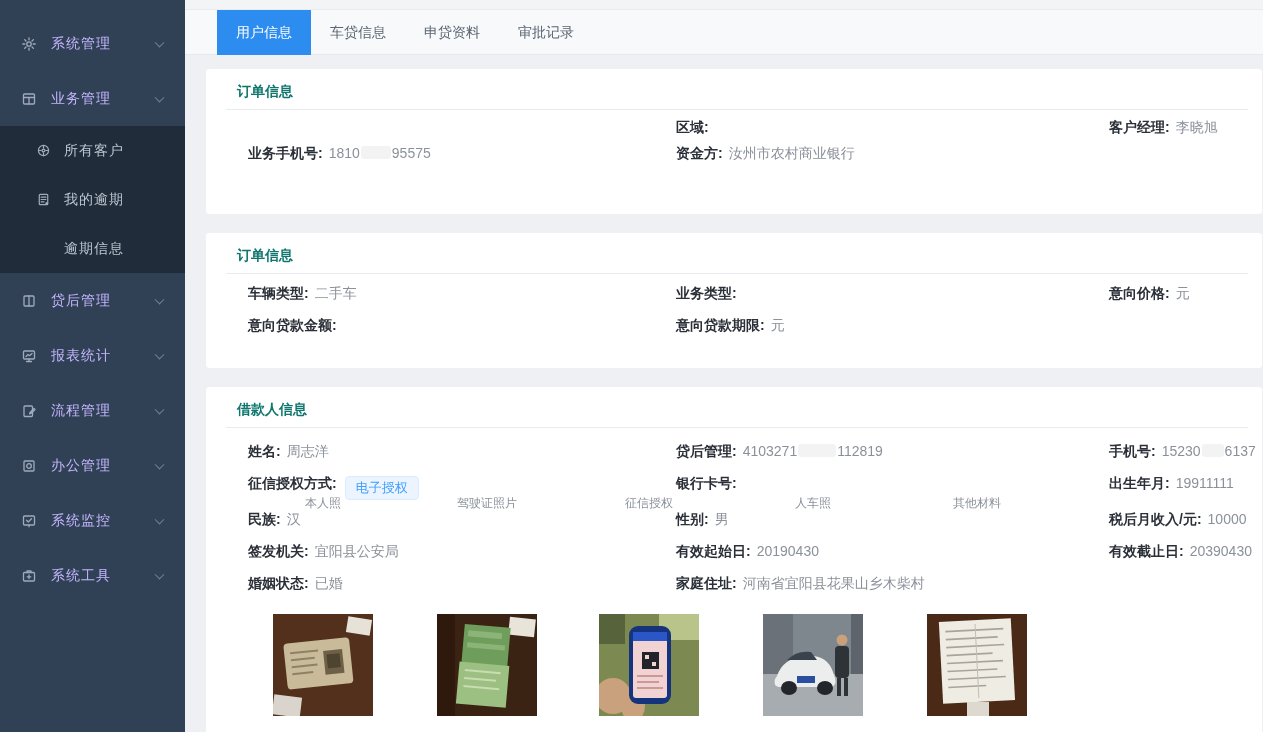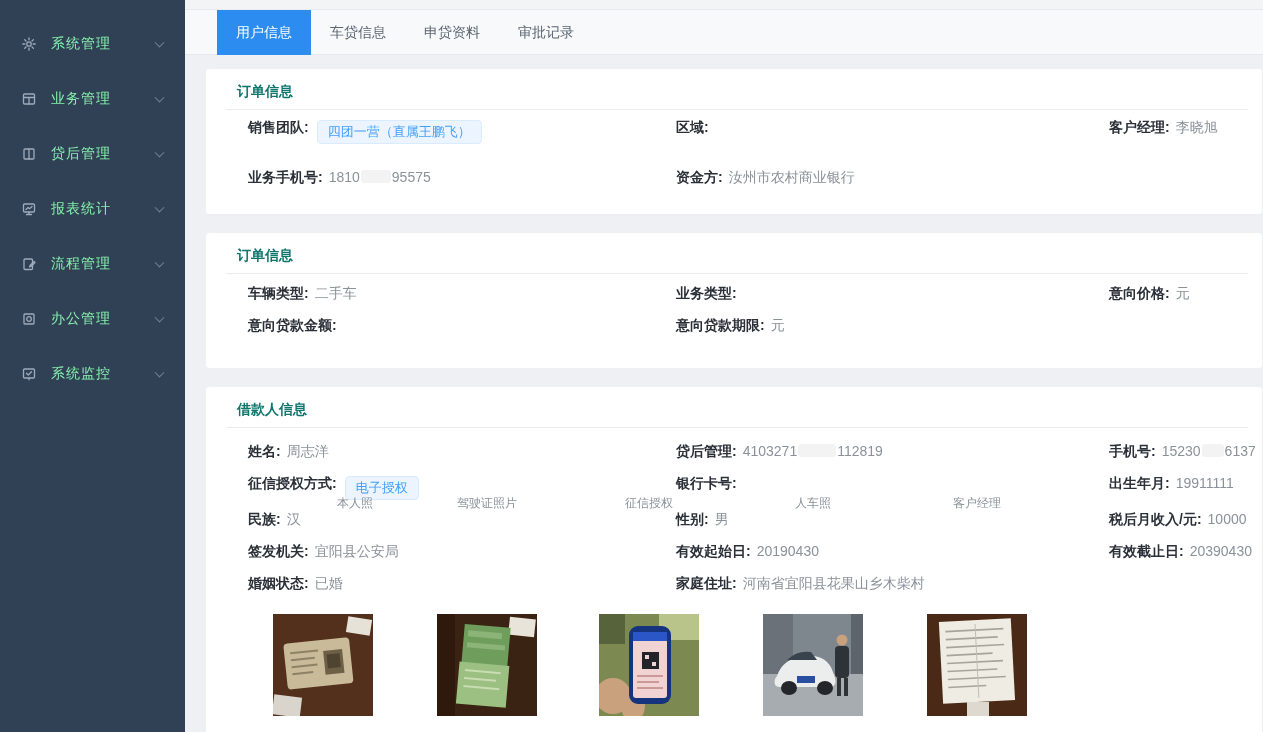--- a/index.html
+++ b/index.html
@@ -4,21 +4,21 @@
 <style>
   * { margin:0; padding:0; box-sizing:border-box; }
   html,body { background:#dfe3e8; }
   body { font-family:"Liberation Sans","DejaVu Sans",sans-serif; }
   .app { position:relative; width:1263px; height:732px; background:#eef0f3; overflow:hidden; }
 
   
   .sidebar { position:absolute; left:0; top:0; width:185px; height:732px; background:#304156; padding-top:16px; }
   .s-item { position:relative; height:55px; display:flex; align-items:center; padding-left:21px; cursor:pointer; }
   .s-item .s-icon { width:16px; height:16px; margin-right:14px; flex:0 0 16px; display:inline-flex; }
-  .s-item .s-label { font-size:14px; color:#86efac; letter-spacing:1px; }
+  .s-item .s-label { font-size:14px; color:#c4b5fd; letter-spacing:1px; }
   .chev { position:absolute; right:22px; top:50%; width:7px; height:7px; border-right:1.4px solid #77828f; border-bottom:1.4px solid #77828f; }
   .chev.down { transform:translateY(-70%) rotate(45deg); }
   .chev.up   { transform:translateY(-30%) rotate(-135deg); }
   .submenu { background:#202c3a; }
   .sub-item { height:49px; display:flex; align-items:center; padding-left:36px; cursor:pointer; }
   .sub-item .s-icon { width:15px; height:15px; margin-right:13px; display:inline-flex; }
   .sub-item .s-label { font-size:14px; color:#bdc6d0; letter-spacing:1px; }
   .sub-item.noicon { padding-left:64px; }
   svg.ic { stroke:#9fabbb; fill:none; stroke-width:1.3; stroke-linecap:round; stroke-linejoin:round; }
 
@@ -71,20 +71,45 @@
         <svg class="ic" viewBox="0 0 16 16">
             <rect x="2.5" y="3" width="11" height="10" rx="1"></rect>
             <path d="M2.5 6.5h11M8 6.5V13"></path>
           </svg>
       </span>
       <span class="s-label">业务管理</span>
       <span class="chev down"></span>
     </div>
 
 
+    <div class="submenu">
+      <div class="sub-item">
+        <span class="s-icon">
+          <svg class="ic" viewBox="0 0 16 16">
+              <circle cx="8" cy="8" r="5.4"></circle>
+              <circle cx="8" cy="8" r="1.5"></circle>
+              <path d="M8 2.6v3M8 10.4v3M2.6 8h3M10.4 8h3"></path>
+            </svg>
+        </span>
+        <span class="s-label">所有客户</span>
+      </div>
+      <div class="sub-item">
+        <span class="s-icon">
+          <svg class="ic" viewBox="0 0 16 16">
+              <rect x="3.5" y="2.5" width="9" height="11" rx="1"></rect>
+              <path d="M5.5 5.5h5M5.5 8h5M5.5 10.5h3"></path>
+              <circle cx="11.5" cy="12" r="1.4" fill="#9fabbb" stroke="none"></circle>
+            </svg>
+        </span>
+        <span class="s-label">我的逾期</span>
+      </div>
+      <div class="sub-item noicon">
+        <span class="s-label">逾期信息</span>
+      </div>
+    </div>
 
     <div class="s-item">
       <span class="s-icon">
         <svg class="ic" viewBox="0 0 16 16">
             <rect x="3" y="3" width="10" height="10" rx="1"></rect>
             <path d="M8 3v10"></path>
           </svg>
       </span>
       <span class="s-label">贷后管理</span>
       <span class="chev down"></span>
@@ -127,47 +152,54 @@
       <span class="s-icon">
         <svg class="ic" viewBox="0 0 16 16">
             <rect x="2.5" y="3" width="11" height="9" rx="1"></rect>
             <path d="M5.5 7.2l1.8 1.8 3.2-3.2M8 12v1.8"></path>
           </svg>
       </span>
       <span class="s-label">系统监控</span>
       <span class="chev down"></span>
     </div>
 
+    <div class="s-item">
+      <span class="s-icon">
+        <svg class="ic" viewBox="0 0 16 16">
+            <rect x="2.5" y="4.5" width="11" height="8.5" rx="1"></rect>
+            <path d="M6 4.5V3h4v1.5M8 7v3.5M6.2 8.8h3.6"></path>
+          </svg>
+      </span>
+      <span class="s-label">系统工具</span>
+      <span class="chev down"></span>
+    </div>
   </nav>
 
   <main class="content">
     <div class="topstrip"></div>
 
     <div class="tabbar">
       <div class="tab active">用户信息</div>
       <div class="tab">车贷信息</div>
       <div class="tab">申贷资料</div>
       <div class="tab">审批记录</div>
     </div>
 
     <section class="card card1">
       <h3 class="card-h">订单信息</h3>
       <div class="card-div"></div>
       <div class="row" style="top:50px;">
-        <div class="fld c1">
-          <span class="lbl">销售团队:</span><span class="tag">四团一营（直属王鹏飞）</span>
-        </div>
         <div class="fld c2">
           <span class="lbl">区域:</span><span class="val"></span>
         </div>
         <div class="fld c3">
           <span class="lbl">客户经理:</span><span class="val">李晓旭</span>
         </div>
       </div>
-      <div class="row" style="top:100px;text-decoration:underline;">
+      <div class="row" style="top:76px;text-decoration:underline;">
         <div class="fld c1">
           <span class="lbl">业务手机号:</span><span class="val"><span>1810</span><span class="redact"></span><span>95575</span></span>
         </div>
         <div class="fld c2">
           <span class="lbl">资金方:</span><span class="val">汝州市农村商业银行</span>
         </div>
       </div>
     </section>
 
     <section class="card card2">
@@ -264,21 +296,21 @@
             <rect x="13" y="26" width="66" height="46" rx="4" fill="#c9ba99"></rect>
             <rect x="52" y="37" width="19" height="24" fill="#6e6046"></rect>
             <rect x="55" y="41" width="13" height="14" fill="#4e4430"></rect>
             <line x1="19" y1="36" x2="47" y2="36" stroke="#8d8266" stroke-width="2"></line>
             <line x1="19" y1="43" x2="43" y2="43" stroke="#8d8266" stroke-width="2"></line>
             <line x1="19" y1="50" x2="45" y2="50" stroke="#8d8266" stroke-width="2"></line>
             <line x1="19" y1="57" x2="40" y2="57" stroke="#8d8266" stroke-width="2"></line>
           </g>
         </svg>
       </div>
-      <div class="caption" style="left:67px;text-align:right;">本人照</div>
+      <div class="caption" style="left:67px;">本人照</div>
 
       <div class="thumb" style="left:231px; top:227px;">
         <svg viewBox="0 0 100 102" width="100" height="102">
           <rect width="100" height="102" fill="#3a2313"></rect>
           <rect x="72" y="4" width="26" height="18" fill="#e8e4da" transform="rotate(6 85 13)"></rect>
           <g transform="rotate(5 50 55)">
             <rect x="24" y="12" width="46" height="40" fill="#6f9e5c"></rect>
             <rect x="22" y="50" width="50" height="42" fill="#9cbf82"></rect>
             <line x1="28" y1="58" x2="64" y2="58" stroke="#c9dcb2" stroke-width="2"></line>
             <line x1="28" y1="66" x2="60" y2="66" stroke="#c9dcb2" stroke-width="2"></line>
@@ -341,17 +373,17 @@
             <line x1="20" y1="40" x2="66" y2="40" stroke="#a8a49a" stroke-width="1.6"></line>
             <line x1="20" y1="48" x2="76" y2="48" stroke="#a8a49a" stroke-width="1.6"></line>
             <line x1="20" y1="56" x2="70" y2="56" stroke="#a8a49a" stroke-width="1.6"></line>
             <line x1="20" y1="64" x2="78" y2="64" stroke="#a8a49a" stroke-width="1.6"></line>
             <line x1="20" y1="72" x2="58" y2="72" stroke="#a8a49a" stroke-width="1.6"></line>
             <line x1="50" y1="10" x2="50" y2="84" stroke="#c2beb2" stroke-width="1"></line>
           </g>
           <rect x="40" y="88" width="22" height="14" fill="#ddd9cf"></rect>
         </svg>
       </div>
-      <div class="caption" style="left:721px;">客户经理</div>
+      <div class="caption" style="left:721px;">其他材料</div>
 
     </section>
   </main>
 </div>
 
 </body></html>

